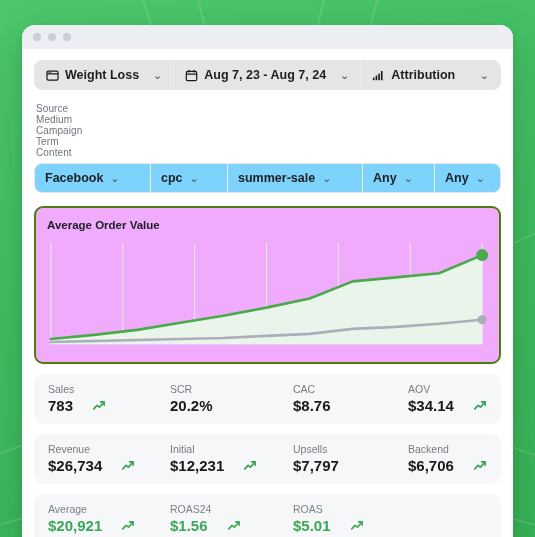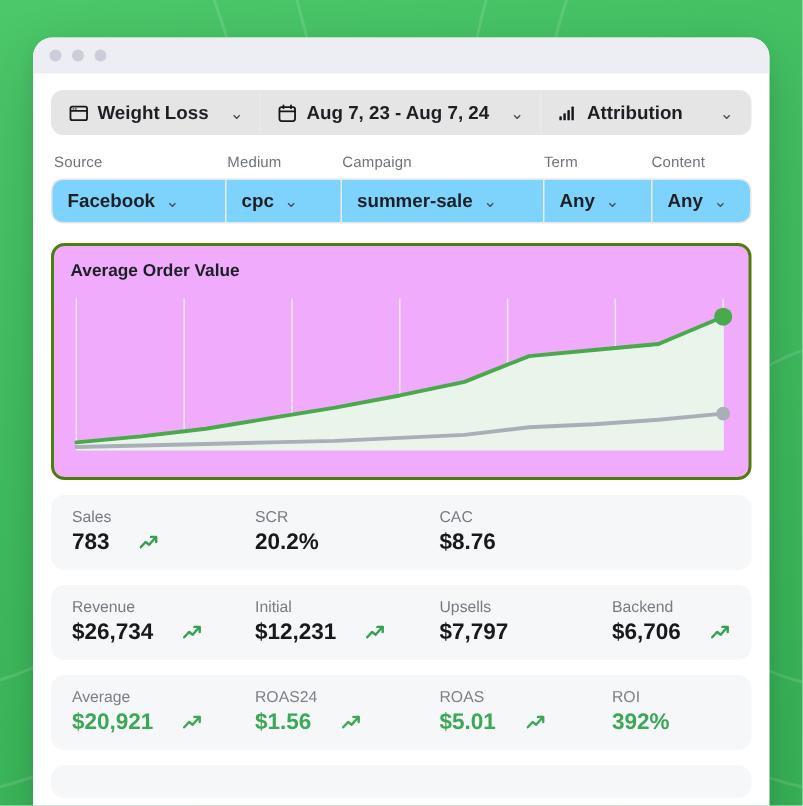--- a/index.html
+++ b/index.html
@@ -95,20 +95,21 @@
     font-size: 11px;
     font-weight: normal;
   }
   .seg svg { flex: 0 0 auto; display: block; }
 
   
   .filter-labels {
     display: flex;
     margin-top: 13px;
     padding: 0 2px;
+    flex-direction: column;
   }
   .filter-labels .fl {
     font-size: 10px;
     color: #6f747c;
     letter-spacing: .1px;
   }
 
   .filter-bar {
     display: flex;
     border: 1px solid #e4e6ea;
@@ -338,20 +339,32 @@
         <div class="m-value">
             <span>20.2%</span>
           </div>
       </div>
       <div class="metric m-3">
         <div class="m-label">CAC</div>
         <div class="m-value">
             <span>$8.76</span>
           </div>
       </div>
+      <div class="metric m-4">
+        <div class="m-label">AOV</div>
+        <div class="m-value">
+            <span>$34.14</span>
+            <span class="trend">
+              <svg width="13" height="11" viewBox="0 0 16 13" fill="none">
+                <path d="M1 10.6 L5 6.3 L7.9 8.6 L13.3 2.4" stroke="#33a052" stroke-width="2" stroke-linecap="round" stroke-linejoin="round"></path>
+                <path d="M9.4 2.1h4.3v4.2" stroke="#33a052" stroke-width="2" stroke-linecap="round" stroke-linejoin="round"></path>
+              </svg>
+            </span>
+          </div>
+      </div>
     </div>
 
     <div class="metric-card">
       <div class="metric m-1">
         <div class="m-label">Revenue</div>
         <div class="m-value">
             <span>$26,734</span>
             <span class="trend">
               <svg width="13" height="11" viewBox="0 0 16 13" fill="none">
                 <path d="M1 10.6 L5 6.3 L7.9 8.6 L13.3 2.4" stroke="#33a052" stroke-width="2" stroke-linecap="round" stroke-linejoin="round"></path>
@@ -422,24 +435,18 @@
         <div class="m-value">
             <span>$5.01</span>
             <span class="trend">
               <svg width="13" height="11" viewBox="0 0 16 13" fill="none">
                 <path d="M1 10.6 L5 6.3 L7.9 8.6 L13.3 2.4" stroke="#3aa856" stroke-width="2" stroke-linecap="round" stroke-linejoin="round"></path>
                 <path d="M9.4 2.1h4.3v4.2" stroke="#3aa856" stroke-width="2" stroke-linecap="round" stroke-linejoin="round"></path>
               </svg>
             </span>
           </div>
       </div>
-      <div class="metric m-4">
-        <div class="m-label">ROI</div>
-        <div class="m-value">
-            <span>392%</span>
-          </div>
-      </div>
     </div>
 
     <div class="partial-card"></div>
 
   </div>
 </div>
 
 </body></html>

